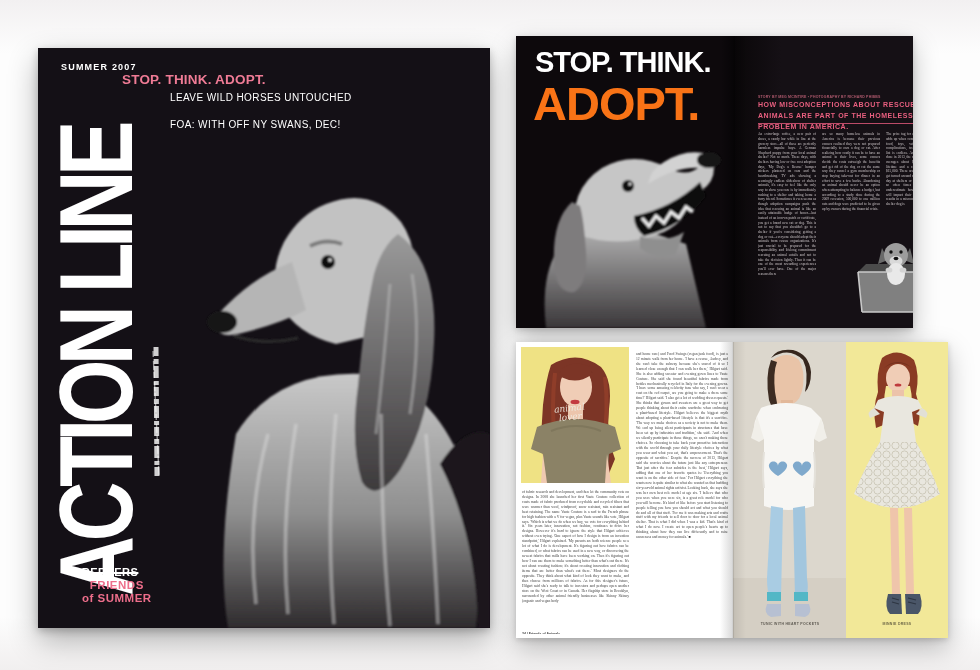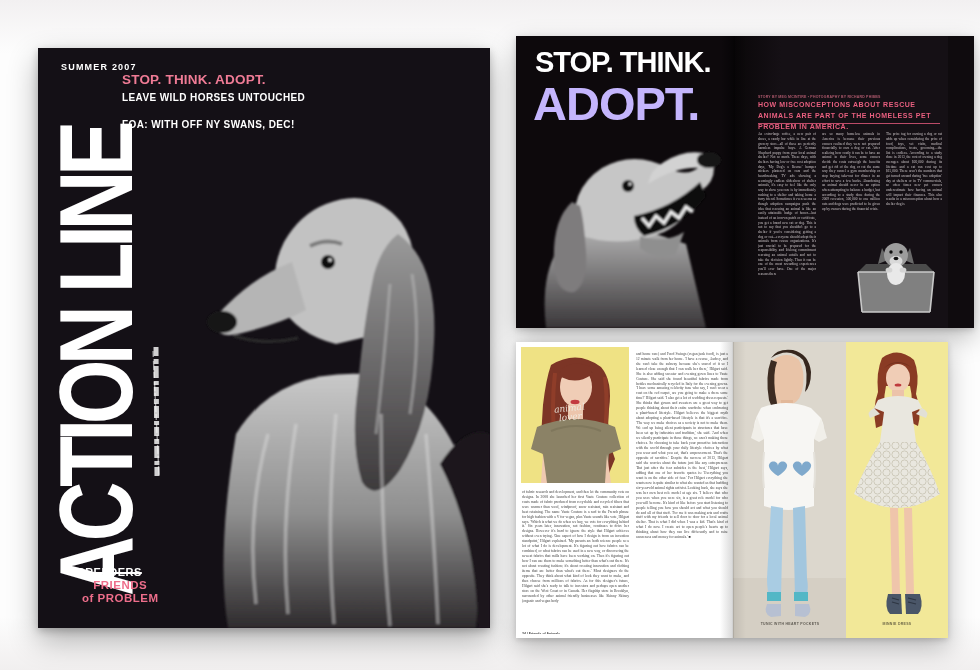--- a/index.html
+++ b/index.html
@@ -9,31 +9,31 @@
   .cover{position:absolute;left:38px;top:48px;width:452px;height:580px;background:#141016;overflow:hidden;
          box-shadow:0 12px 28px rgba(0,0,0,.30),0 3px 8px rgba(0,0,0,.22);}
   .masthead{position:absolute;left:16px;top:548px;width:540px;line-height:.82;white-space:nowrap;
             transform:rotate(-90deg);transform-origin:0 0;color:#fff;font-weight:bold;
             font-size:104px;letter-spacing:-7px;}
   .masthead>span{display:inline-block;transform:scaleX(.80);transform-origin:0 0;}
   .scratch{position:absolute;left:112px;top:297px;}
   .issue{position:absolute;left:23px;top:14px;color:#fff;font-size:9px;font-weight:bold;letter-spacing:1.2px;}
   .coverlines{position:absolute;left:84px;top:24px;width:240px;}
   .cv-head{color:#ef7b95;font-size:13.5px;font-weight:bold;letter-spacing:.2px;margin-bottom:4px;}
-  .cv-line{color:#fff;font-size:10px;font-weight:bold;letter-spacing:.4px;line-height:1.35;margin-bottom:13px;width:190px;}
+  .cv-line{color:#fff;font-size:10px;font-weight:normal;letter-spacing:.4px;line-height:1.35;margin-bottom:13px;width:190px;margin-left:48px;}
   .brand{position:absolute;left:22px;top:518px;line-height:1.15;text-align:center;}
   .brand .struck{color:#fff;font-size:11px;font-weight:bold;letter-spacing:.5px;text-decoration:line-through;text-decoration-thickness:2px;}
   .brand .pink{color:#ee6e8b;font-size:11.5px;font-weight:bold;letter-spacing:.5px;padding-left:22px;}
   .cover-photo{position:absolute;left:138px;top:86px;width:314px;height:494px;}
   
   .spread{position:absolute;box-shadow:0 10px 24px rgba(0,0,0,.25),0 2px 6px rgba(0,0,0,.16);}
-  .spread-top{left:516px;top:36px;width:458px;height:292px;background:#0f0b0e;overflow:hidden;}
+  .spread-top{left:516px;top:36px;width:397px;height:292px;background:#0f0b0e;overflow:hidden;}
   .ft-left{position:absolute;left:0;top:0;width:218px;height:292px;background:#0d090c;overflow:hidden;}
   .ft-h1{position:absolute;left:19px;top:10px;color:#fff;font-weight:bold;font-size:29px;letter-spacing:-1px;white-space:nowrap;}
-  .ft-h2{position:absolute;left:17px;top:40px;color:#c4b5fd;font-weight:bold;font-size:47px;letter-spacing:-1px;white-space:nowrap;}
+  .ft-h2{position:absolute;left:17px;top:40px;color:#f97316;font-weight:bold;font-size:47px;letter-spacing:-1px;white-space:nowrap;}
   .ft-photo{position:absolute;left:0;top:88px;width:218px;height:204px;}
   .ft-right{position:absolute;left:218px;top:0;width:214px;height:292px;background:linear-gradient(90deg,#0a0709,#151015 22%,#151015);overflow:hidden;}
   .scaled{transform:scale(.5);transform-origin:0 0;width:200%;}
   .byline-wrap{position:absolute;left:24px;top:55px;width:180px;height:7px;overflow:hidden;}
   .byline{font-size:7px;font-weight:bold;color:#b05a6e;letter-spacing:.4px;white-space:nowrap;}
   .deck{position:absolute;left:24px;top:64px;color:#e85f7f;font-size:7px;font-weight:bold;letter-spacing:.55px;line-height:1.55;width:186px;}
   .deck-rule{position:absolute;left:24px;top:87px;width:182px;height:1px;background:#d95677;opacity:.85;}
   .col{position:absolute;overflow:hidden;}
   .micro{font-family:"Liberation Serif",serif;font-size:7px;line-height:1.33;text-align:justify;color:#cfc8cb;}
   .col-a{left:24px;top:96px;width:58px;height:178px;}
@@ -113,21 +113,21 @@
         <path d="M222 100 Q262 128 258 208 Q255 286 224 336 Q200 370 186 348 Q174 310 182 252 Q188 185 198 140 Q206 112 222 100 Z" fill="url(#earG)"></path>
         <path d="M236 140 Q246 200 234 280 M214 150 Q208 230 200 300" stroke="#bdbdbd" stroke-width="3" fill="none" opacity=".5"></path>
         <path d="M92 300 Q70 380 80 470 M120 290 Q104 390 112 480 M160 280 Q150 390 158 490 M205 280 Q205 390 214 492 M250 300 Q258 400 262 490" stroke="#dedede" stroke-width="3.5" fill="none" opacity=".45"></path>
         <path d="M264 330 Q300 400 302 494 L314 494 L314 300 Q290 290 264 330 Z" fill="#1c191b"></path>
       </g>
     </svg>
 
     <div class="brand">
       <div class="struck">BREEDERS</div>
       <div class="pink">FRIENDS</div>
-      <div class="pink">of PROBLEM</div>
+      <div class="pink">of SUMMER</div>
     </div>
   </div>
 
   <div class="spread spread-top">
     <div class="ft-left">
       <div class="ft-h1">STOP. THINK.</div>
       <div class="ft-h2">ADOPT.</div>
       <svg class="ft-photo" viewBox="0 0 218 204">
         <defs>
           <linearGradient id="labB" x1="0" y1="0" x2="0" y2="1">

